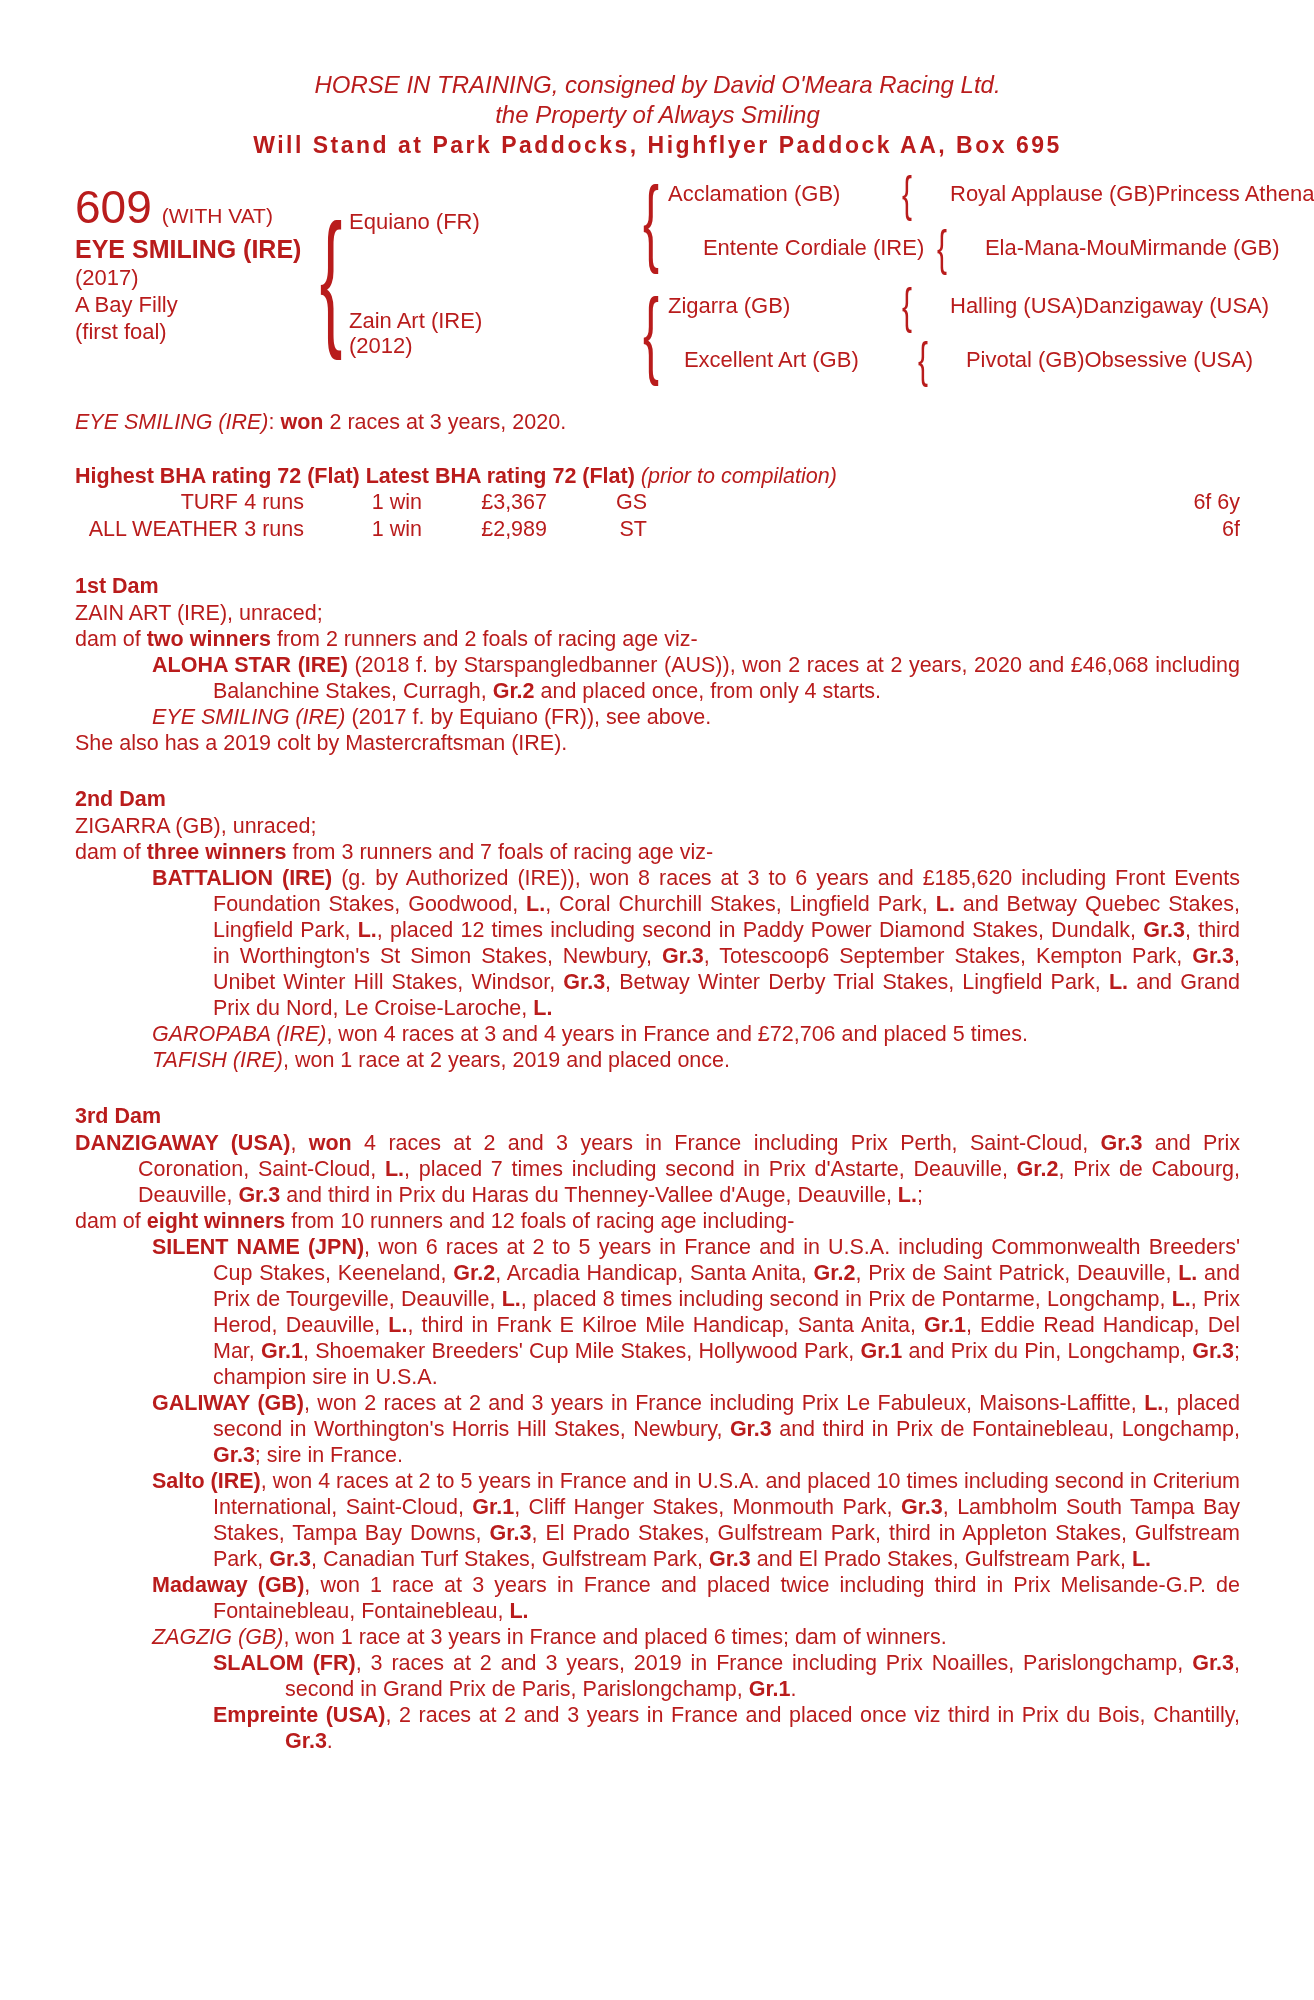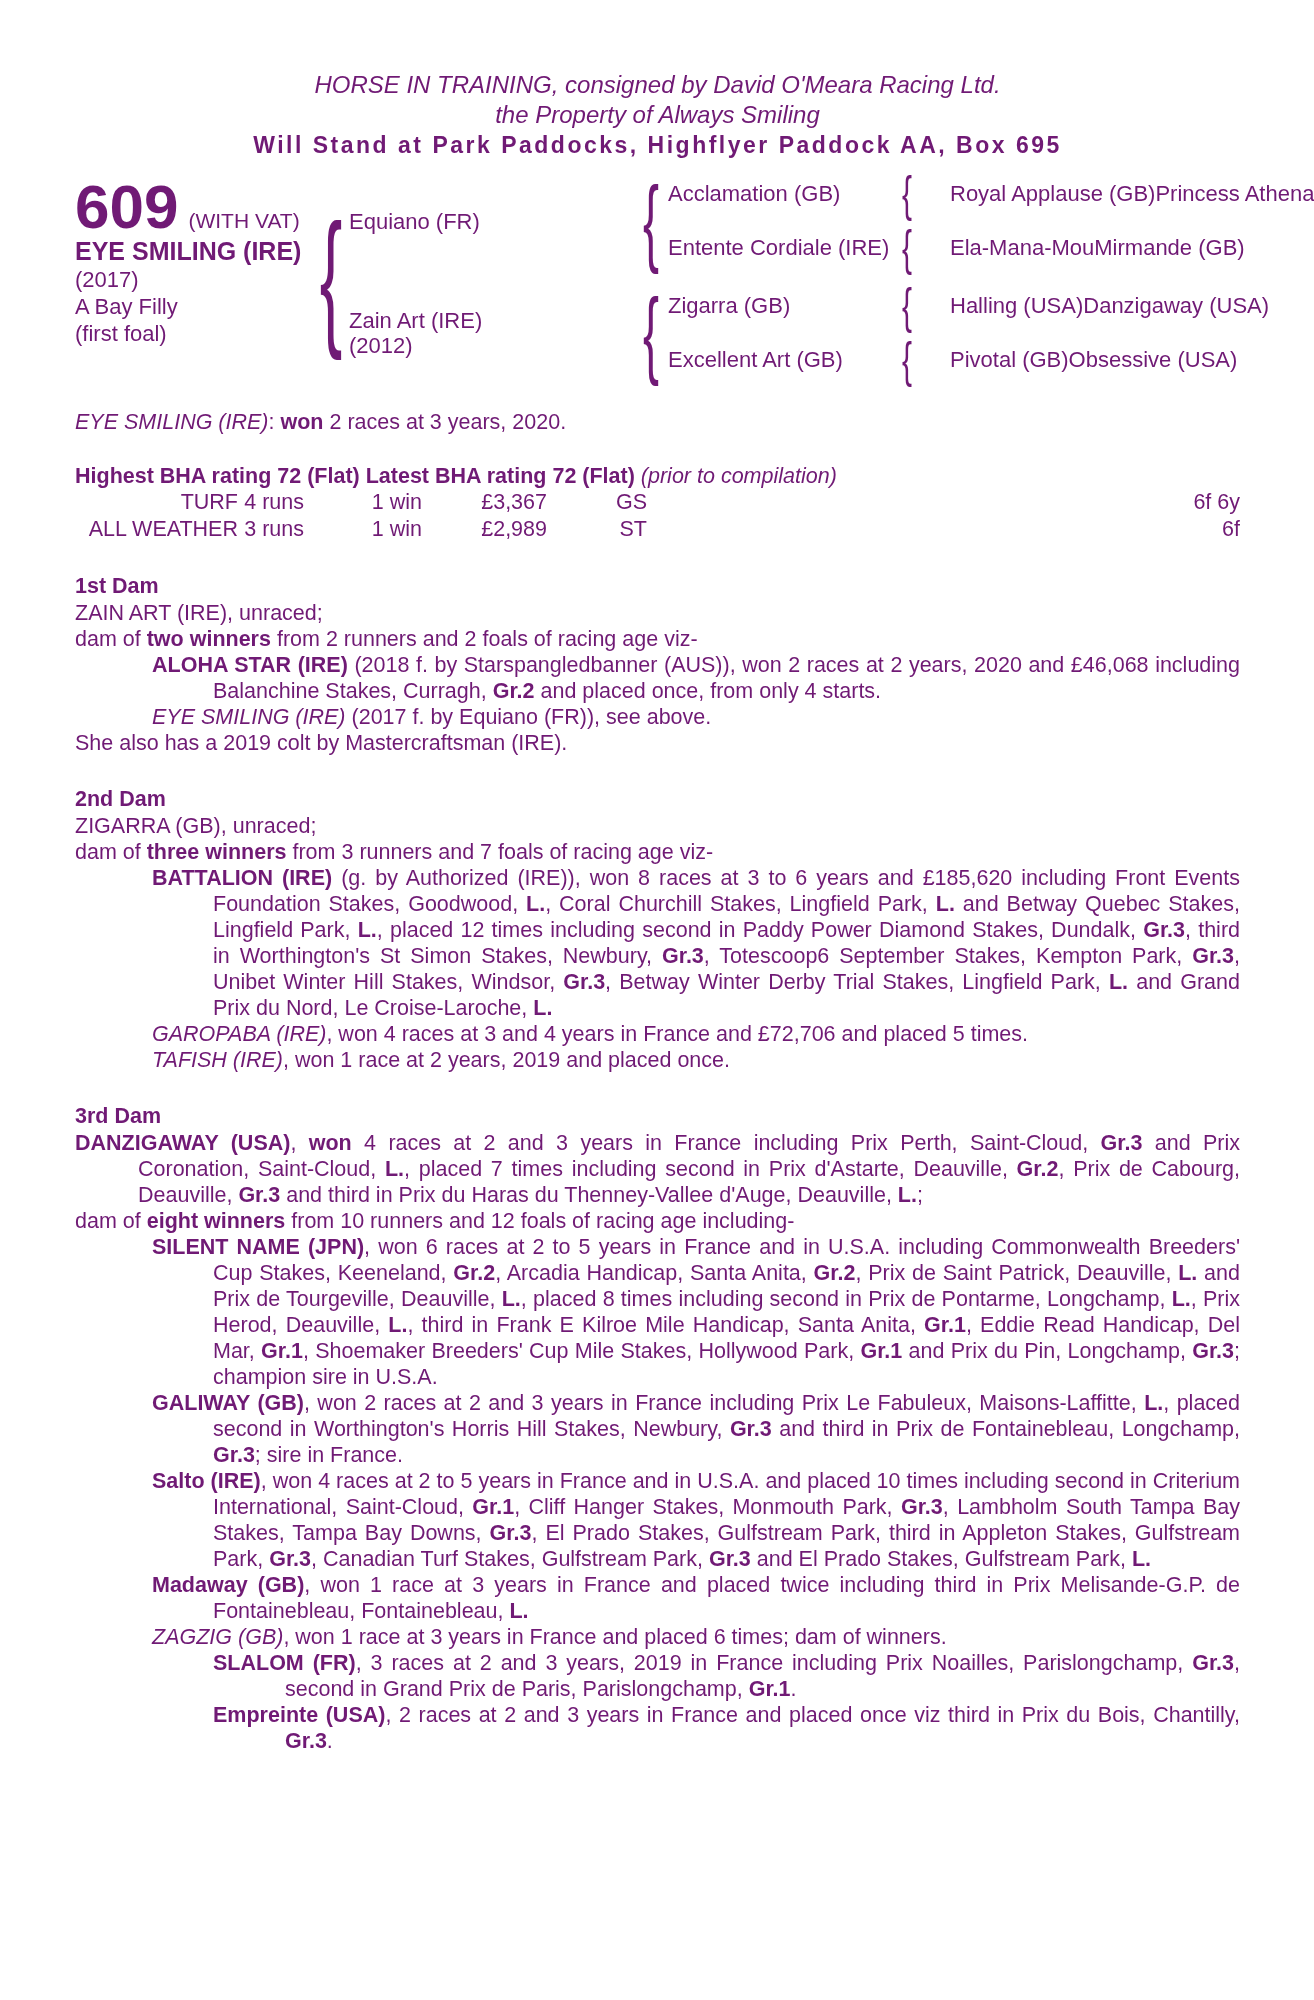--- a/index.html
+++ b/index.html
@@ -1,44 +1,44 @@
 <!DOCTYPE html>
 <html><head>
 <meta charset="utf-8">
 <style>
   html,body { margin:0; padding:0; background:#ffffff; }
   .page {
     width:1314px; height:2000px; box-sizing:border-box;
     padding:70px 74px 0 75px; overflow:hidden;
-    background:#ffffff; color:#701a75;
+    background:#ffffff; color:#b91c1c;
     font-family:"Liberation Sans", sans-serif;
   }
   .b { font-weight:bold; }
   .i { font-style:italic; }
 
   
   .header { text-align:center; }
   .h-it { font-style:italic; font-size:24px; line-height:30px; }
   .h-bold { font-weight:bold; font-size:23px; letter-spacing:2.5px; line-height:31px; }
 
   
   .pedigree { display:flex; align-items:flex-start; margin-top:8px; }
   .lot-info { width:238px; flex:none; padding-top:14px; }
   .lot-row { display:flex; align-items:baseline; gap:10px; }
-  .lot-num { font-size:62px; font-weight:bold; line-height:48px; }
+  .lot-num { font-size:46px; font-weight:normal; line-height:48px; }
   .lot-vat { font-size:21px; }
   .lot-name { font-size:25px; font-weight:bold; margin-top:4px; white-space:nowrap; }
   .lot-line { font-size:22px; line-height:27px; }
 
   .tree { display:flex; align-items:center; }
   .branches { display:flex; flex-direction:column; gap:8px; }
   .branch { display:flex; align-items:center; }
   .gen1-name { width:285px; flex:none; font-size:22px; line-height:25px; }
   .gen2-col { display:flex; flex-direction:column; gap:4px; }
-  .gen2-branch { display:flex; align-items:center; }
+  .gen2-branch { display:flex; align-items:center;justify-content:center; }
   .gen2-name { width:228px; flex:none; font-size:22px; line-height:24px; }
   .gen3-col { display:flex; flex-direction:row; justify-content:center;margin-left:28px; }
   .gen3-name { font-size:22px; line-height:24px; white-space:nowrap; }
 
   .brace { flex:none; display:flex; align-items:center; justify-content:center; font-weight:normal; }
   .brace::before { content:"{"; display:block; }
   .big-brace  { width:36px; font-size:150px; line-height:150px; transform:scaleX(0.45); }
   .gen2-brace { width:34px; font-size:96px;  line-height:96px;  transform:scaleX(0.5); }
   .gen3-brace { width:22px; font-size:50px;  line-height:50px;  transform:scaleX(0.6); margin-right:4px; }
 

